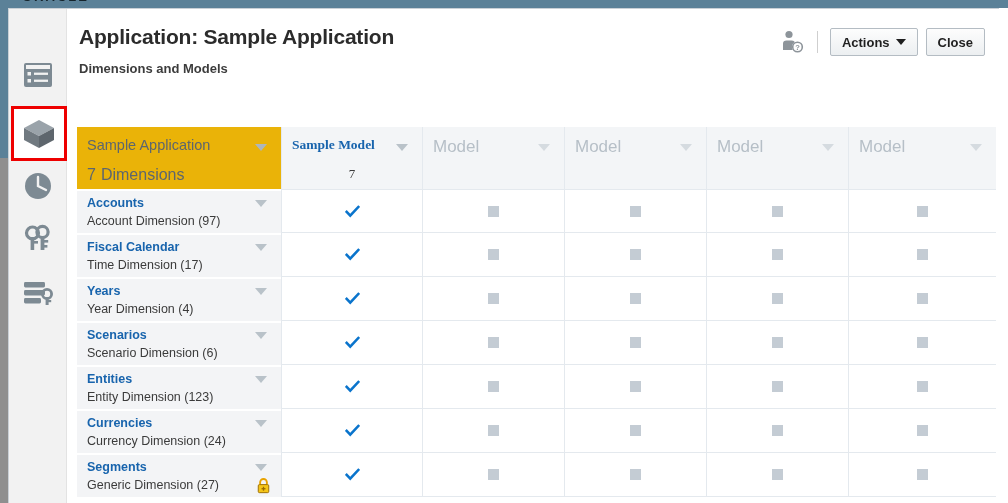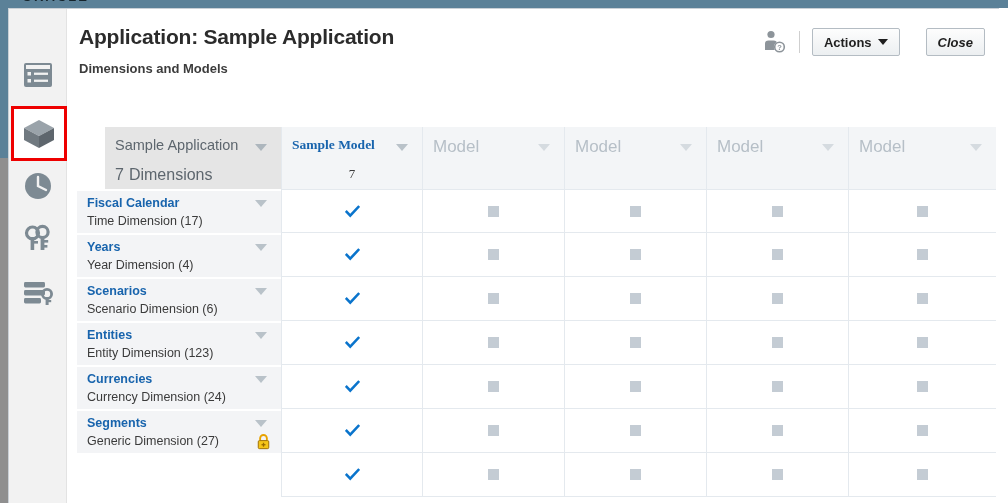--- a/index.html
+++ b/index.html
@@ -80,21 +80,21 @@
     width: 1px; height: 22px; background: #cfcfcf; margin-right: 12px;
   }
   .btn {
     height: 28px; padding: 0 11px;
     background: linear-gradient(#fdfdfd, #eceff1);
     border: 1px solid #b4bcc3; border-radius: 2px;
     font-size: 13px; font-weight: bold; color: #1f1f1f;
     display: flex; align-items: center; gap: 6px;
     cursor: pointer; white-space: nowrap;
   }
-  .btn + .btn { margin-left: 26px; font-style: italic; }
+  .btn + .btn { margin-left: 8px; }
   .caret-down {
     width: 0; height: 0;
     border-left: 5px solid transparent; border-right: 5px solid transparent;
     border-top: 6px solid #1f1f1f;
   }
 
   
   .instr {
     position: absolute; left: 70px; top: 95px; right: 0; height: 24px;
   }
@@ -120,21 +120,21 @@
   .col-m2    { left: 345px; width: 142px; }
   .col-m3    { left: 487px; width: 142px; }
   .col-m4    { left: 629px; width: 142px; }
   .col-m5    { left: 771px; width: 148px; }
 
   .chd {
     position: relative; height: 62px;
     background: #f3f5f7;
     border-left: 1px solid #e4e9ee;
   }
-  .chd.app { background: #e5e5e5; border-left: none; margin-left: 28px; }
+  .chd.app { background: #eab308; border-left: none; }
   .chd-name {
     position: absolute; left: 10px; top: 10px;
     font-size: 14px;
   }
   .chd.app .chd-name { color: #5d666e; font-weight: normal; font-size: 14.5px; }
   .chd.active .chd-name { color: #1864ad; font-weight: bold; font-size: 13.5px; }
   .chd.ghost .chd-name { color: #b6bfc7; font-weight: normal; font-size: 17px; }
   .chd-arrow {
     position: absolute; right: 14px; top: 17px;
     width: 0; height: 0;
@@ -291,20 +291,25 @@
       <div class="tcol col-app">
         <div class="chd app">
           <div class="chd-name">Sample Application</div>
           <div class="chd-arrow"></div>
           <div class="chd-sub">
             <span class="num">7</span><span>Dimensions</span>
           </div>
         </div>
         <div id="dim-list">
             <div class="dimcard">
+              <div class="dim-name">Accounts</div>
+              <div class="dim-sub">Account Dimension  (97)</div>
+              <div class="dim-arrow"></div>
+            </div>
+            <div class="dimcard">
               <div class="dim-name">Fiscal Calendar</div>
               <div class="dim-sub">Time Dimension  (17)</div>
               <div class="dim-arrow"></div>
             </div>
             <div class="dimcard">
               <div class="dim-name">Years</div>
               <div class="dim-sub">Year Dimension  (4)</div>
               <div class="dim-arrow"></div>
             </div>
             <div class="dimcard">

